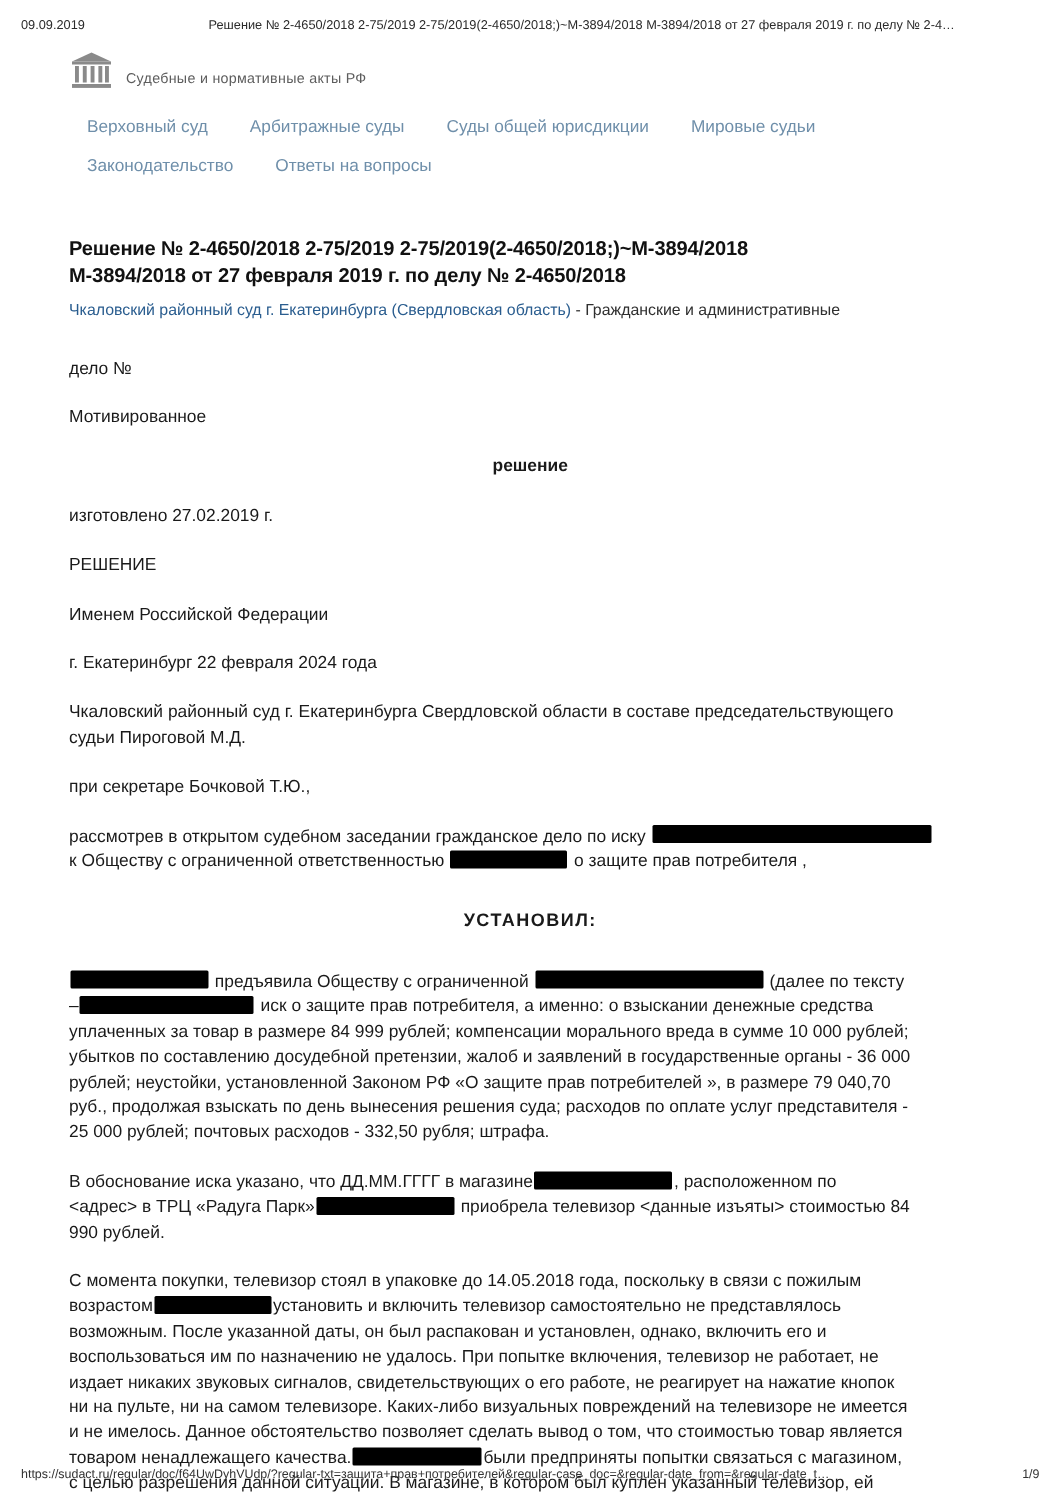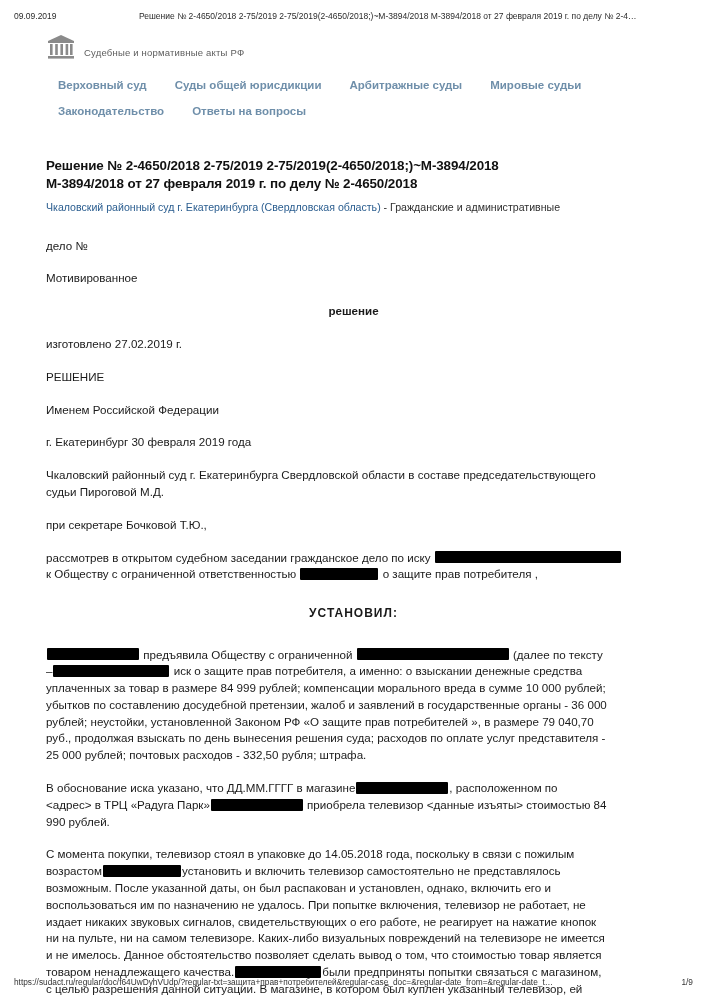--- a/index.html
+++ b/index.html
@@ -61,21 +61,20 @@
     gap: 2px 4px;
     max-width: 560px;
   }
   .nav-item {
     font-size: 11.5px;
     color: #6f8faa;
     padding: 6px 12px;
     border-radius: 2px;
     cursor: pointer;
     white-space: nowrap;
-    font-weight: bold;
   }
   
   .doc {
     padding: 34px 46px 0 46px;
     font-size: 11.6px;
     line-height: 1.45;
   }
   .doc h1 {
     font-size: 13.4px;
     line-height: 1.35;
@@ -160,22 +159,22 @@
           <rect x="19.6" y="11" width="2.6" height="11" fill="#8a8a8a"></rect>
           <rect x="24" y="11" width="2.6" height="11" fill="#8a8a8a"></rect>
           <rect x="2" y="23" width="26" height="2.6" fill="#8a8a8a"></rect>
         </svg>
       </span>
       <span class="brand-name">Судебные и нормативные акты РФ</span>
     </div>
 
     <nav class="nav">
       <span class="nav-item">Верховный суд</span>
+      <span class="nav-item">Арбитражные суды</span>
       <span class="nav-item">Суды общей юрисдикции</span>
-      <span class="nav-item">Арбитражные суды</span>
       <span class="nav-item">Мировые судьи</span>
       <span class="nav-item">Законодательство</span>
       <span class="nav-item">Ответы на вопросы</span>
     </nav>
   </div>
 
   <div class="doc">
 
     <h1>
       <span>Решение № 2-4650/2018 2-75/2019 2-75/2019(2-4650/2018;)~М-3894/2018</span><br>
@@ -187,21 +186,21 @@
     </div>
 
     <div style="height:22px"></div>
 
     <p class="par">дело №</p>
     <p class="par">Мотивированное</p>
     <div class="center-word">решение</div>
     <p class="par">изготовлено 27.02.2019 г.</p>
     <p class="par">РЕШЕНИЕ</p>
     <p class="par">Именем Российской Федерации</p>
-    <p class="par">г. Екатеринбург 30 февраля 2019 года</p>
+    <p class="par">г. Екатеринбург 22 февраля 2024 года</p>
 
     <p class="par">
       <span>Чкаловский районный суд г. Екатеринбурга Свердловской области в составе председательствующего</span><br>
       <span>судьи Пироговой М.Д.</span>
     </p>
 
     <p class="par">при секретаре Бочковой Т.Ю.,</p>
 
     <p class="par">
       <span>рассмотрев в открытом судебном заседании гражданское дело по иску</span>

